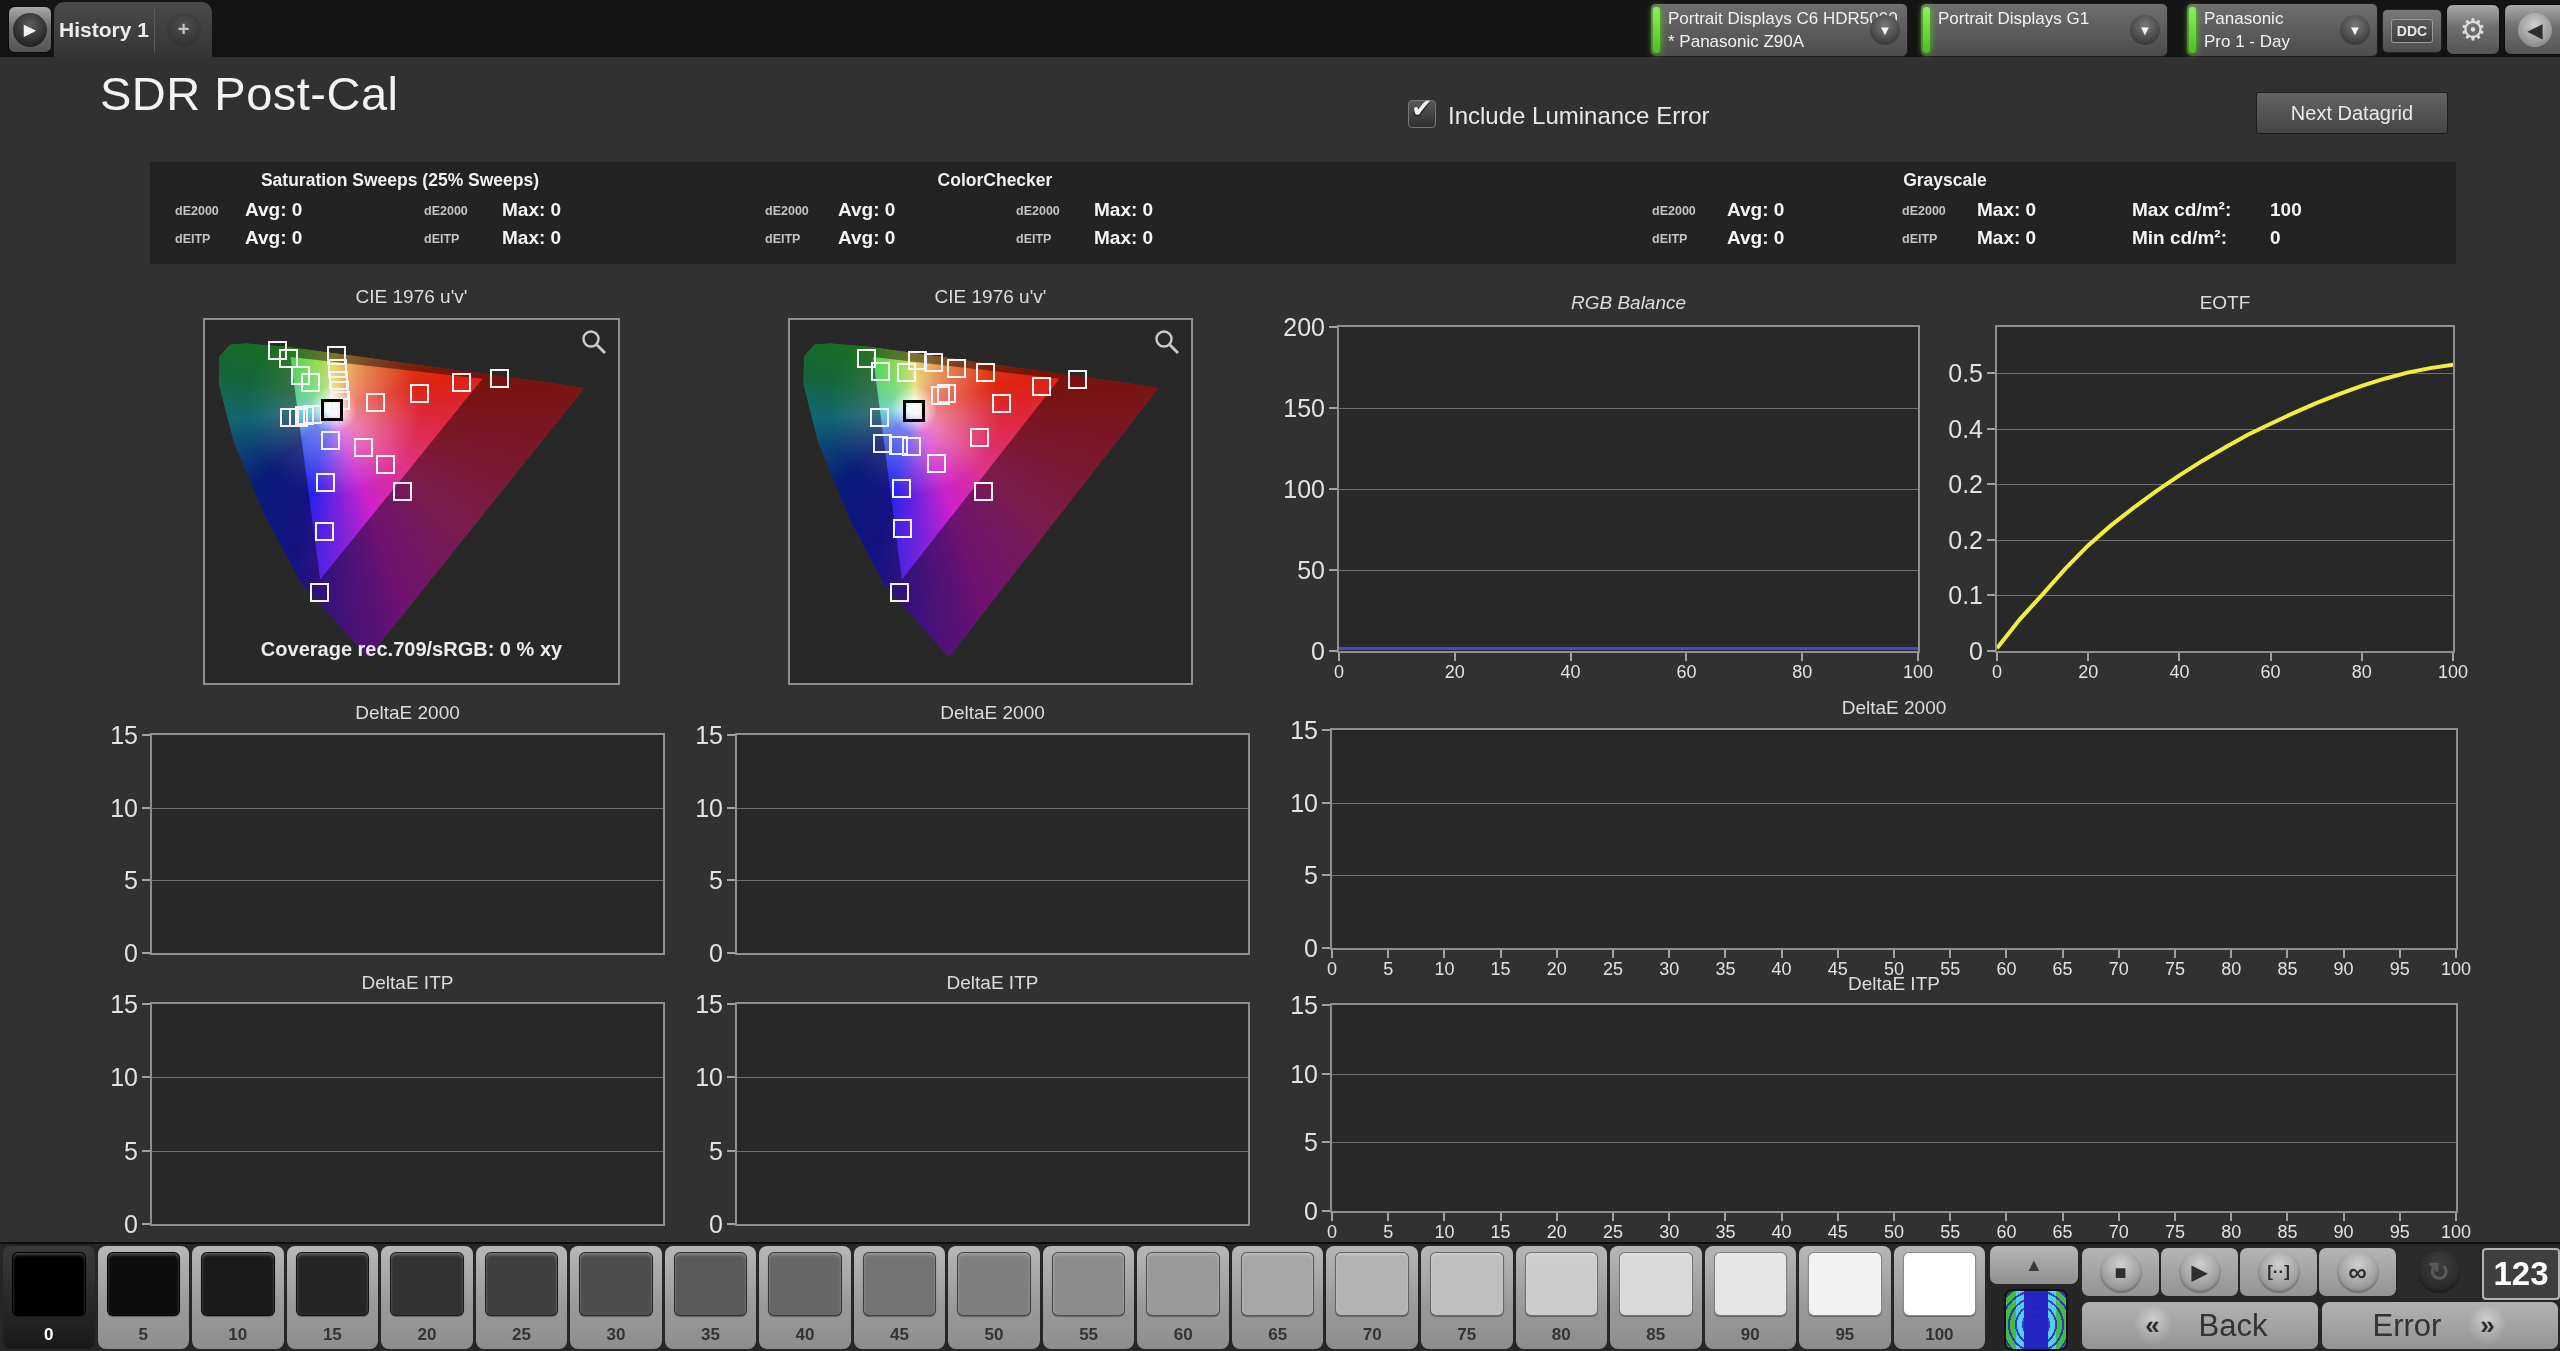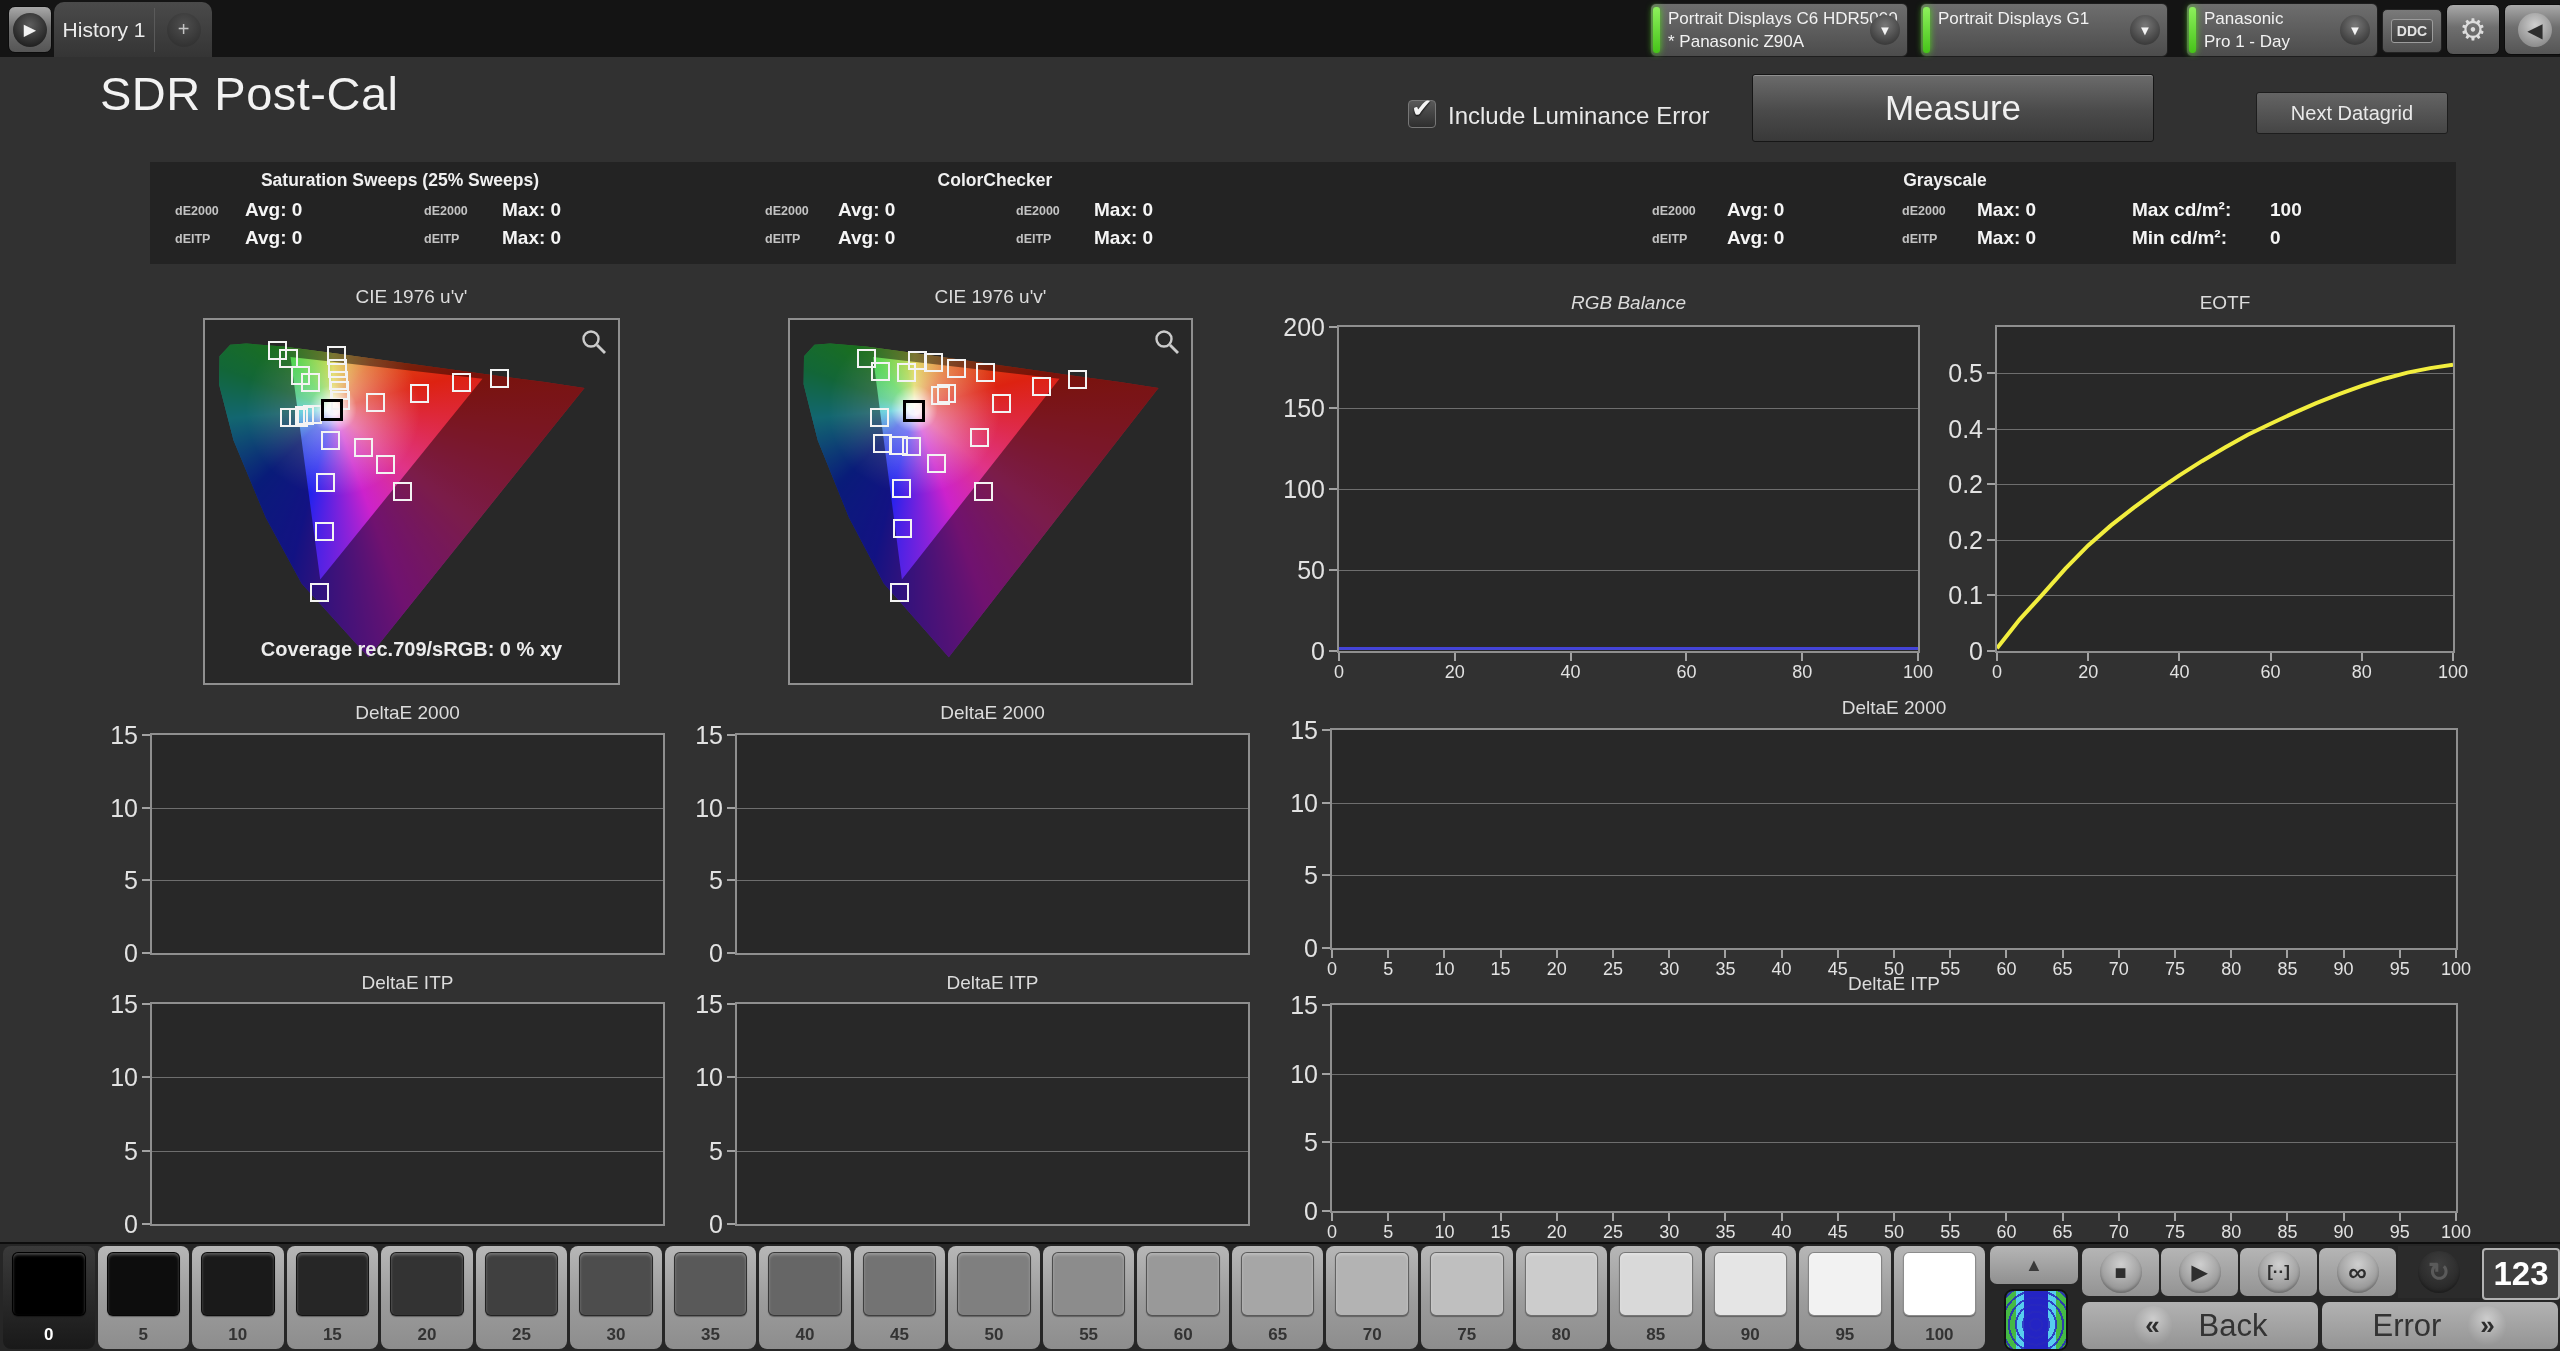--- a/index.html
+++ b/index.html
@@ -11,21 +11,21 @@
   #topbar{position:absolute;left:0;top:0;width:2560px;height:57px;background:#141414;}
   .win-btn{position:absolute;border-radius:7px;background:linear-gradient(180deg,#a9a9a9,#6f6f6f 45%,#555);
            border:1px solid #0c0c0c;display:flex;align-items:center;justify-content:center;cursor:pointer;}
   .circ{width:34px;height:34px;border-radius:50%;display:flex;align-items:center;justify-content:center;
         background:radial-gradient(circle at 50% 35%,#5c5c5c,#232323 75%);}
   .circ.light{background:radial-gradient(circle at 50% 35%,#cfcfcf,#8f8f8f 75%);}
   .glyph{color:#f2f2f2;font-size:16px;line-height:1;}
   .glyph.dark{color:#2d2d2d;font-size:20px;}
   #expand-btn{left:8px;top:6px;width:42px;height:45px;}
   #tab{position:absolute;left:54px;top:2px;width:158px;height:55px;border-radius:10px 10px 0 0;
-       background:linear-gradient(180deg,#4a4a4a,#353535);display:flex;align-items:center;cursor:pointer;}
+       background:linear-gradient(180deg,#4a4a4a,#353535);display:flex;align-items:center;cursor:pointer;font-weight:bold;}
   #tab .tab-label{flex:0 0 100px;text-align:center;color:#ececec;font-size:21px;}
   #tab .tabdiv{width:1px;height:80%;background:#5a5a5a;}
   #tab .addtab{flex:1;display:flex;align-items:center;justify-content:center;}
   #tab .addtab .pl{width:34px;height:34px;border-radius:50%;display:flex;align-items:center;justify-content:center;
        background:radial-gradient(circle at 50% 35%,#4e4e4e,#333 75%);color:#c4c4c4;font-size:20px;}
   .device{position:absolute;top:3px;height:52px;border-radius:6px;border:1px solid #1e1e1e;
           background:linear-gradient(180deg,#6e6e6e,#4c4c4c);cursor:pointer;}
   .device .greenbar{position:absolute;left:2px;top:3px;bottom:3px;width:7px;border-radius:3px;
           background:linear-gradient(180deg,#8df05c,#46c319);box-shadow:0 0 7px #54d41f;}
   .device .l1,.device .l2{position:absolute;left:17px;color:#f2f2f2;font-size:17px;white-space:nowrap;}
@@ -156,21 +156,20 @@
         <span class="glyph dark">◀</span>
       </span>
     </div>
   </div>
 
   <div id="page-title">SDR Post-Cal</div>
   <div id="lum-check">
     <span class="mark">✔</span>
   </div>
   <div id="lum-label">Include Luminance Error</div>
-  <div id="measure-btn">Measure</div>
   <div id="datagrid-btn">Next Datagrid</div>
 
   <div id="stats">
     <div id="disp-perf">Display Performance</div>
   <div class="sec-title" style="left: 250px; top: 8px;">Saturation Sweeps (25% Sweeps)</div>
       <div class="m-label" style="left: 25px; top: 42px;">dE2000</div>
       <div class="m-value" style="left: 95px; top: 37px;">Avg: 0</div>
       <div class="m-label" style="left: 274px; top: 42px;">dE2000</div>
       <div class="m-value" style="left: 352px; top: 37px;">Max: 0</div>
       <div class="m-label" style="left: 25px; top: 70px;">dEITP</div>

